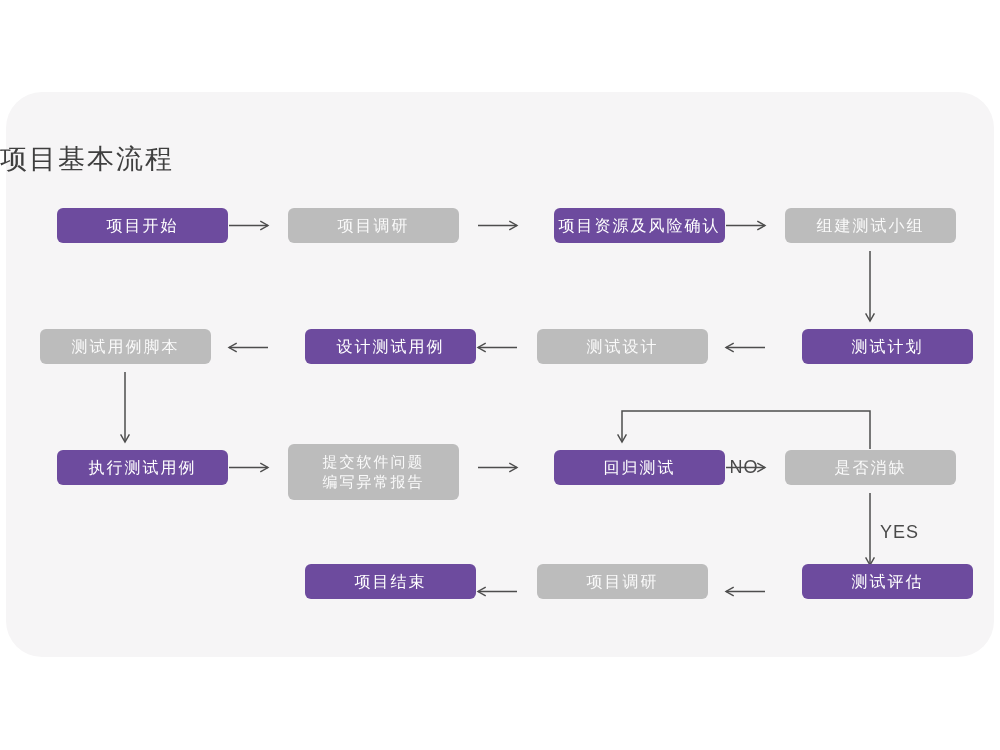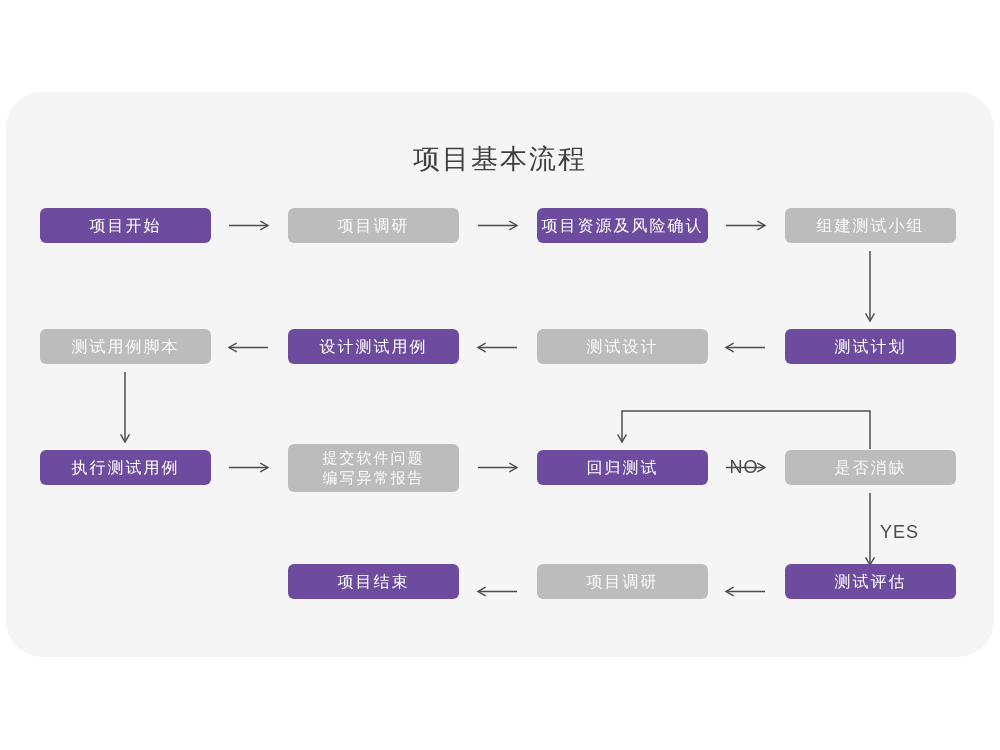--- a/index.html
+++ b/index.html
@@ -19,51 +19,51 @@
     width: 988px;
     height: 565px;
     background: var(--card-bg, #f6f5f6);
     border-radius: 36px;
   }
   .title {
     position: absolute;
     left: 0;
     top: 141px;
     width: 100%;
-    text-align: center;
+    text-align: left;
     font-size: 27px;
     font-weight: 500;
     letter-spacing: 2px;
     color: var(--title-text, #3f3f3f);
   }
   .node {
     position: absolute;
     width: 171px;
     height: 35px;
     border-radius: 6px;
     display: flex;
     align-items: center;
     justify-content: center;
     flex-direction: column;
     font-size: 16px;
     letter-spacing: 2px;
     line-height: 1.35;
     text-align: center;
   }
-  .node.purple { background: var(--purple, #6d4b9e); color: var(--box-text, #ffffff); }
+  .node.purple { background: var(--purple, #6d4b9e); color: var(--box-text, #ffffff); margin-left: 17px; }
   .node.gray   { background: var(--gray, #bcbcbc);  color: var(--gray-box-text, rgba(255,255,255,0.92)); }
   .c1 { left: 40px; }
   .c2 { left: 288px; }
   .c3 { left: 537px; }
   .c4 { left: 785px; }
   .r1 { top: 208px; }
   .r2 { top: 329px; }
   .r3 { top: 450px; }
   .r4 { top: 564px; }
-  .node.tall { top: 444px; height: 48px; font-size: 15px; }
+  .node.tall { top: 444px; height: 56px; font-size: 15px; }
   .arrows {
     position: absolute;
     left: 0; top: 0;
     width: 1000px;
     height: 750px;
     pointer-events: none;
   }
   .arrows line, .arrows path { stroke: var(--arrow, #4d4d4d); stroke-width: 1.5; fill: none; }
   .arrows marker path { stroke: var(--arrow, #4d4d4d); stroke-width: 1.3; fill: none; }
   .flow-label {

